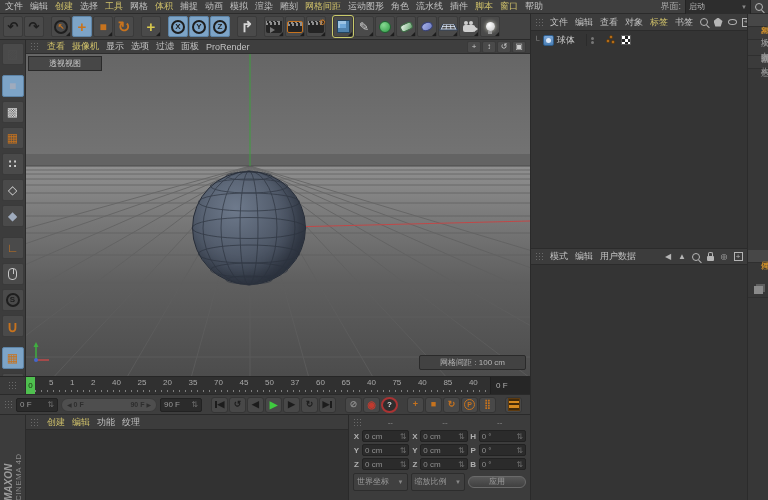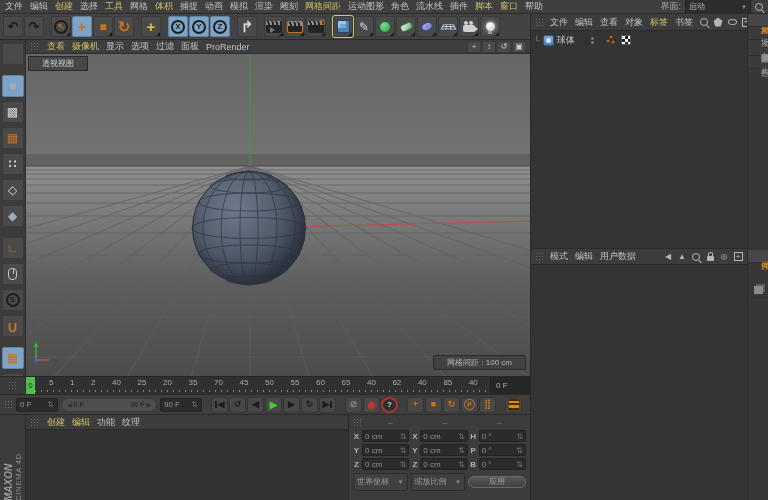--- a/index.html
+++ b/index.html
@@ -85,21 +85,21 @@
 .vpi{width:14px;height:12px;background:#4a4a4a;border:1px solid #3a3a3a;border-radius:2px;
  display:flex;align-items:center;justify-content:center;font-size:8px;color:#ccc}
 #vp-canvas{position:relative;width:504px;height:322px;background:#6e6e6e;overflow:hidden}
 .sky{position:absolute;left:0;top:0;width:504px;height:112px;background:linear-gradient(#666,#747474)}
 .band{position:absolute;left:0;top:100px;width:504px;height:12px;background:#606060;opacity:.85}
 .floor{position:absolute;left:0;top:112px;width:504px;height:210px;background:linear-gradient(#8f8f8f,#5f5f5f 55%,#4c4c4c)}
 #vp-canvas svg{position:absolute;left:0;top:0;pointer-events:none}
 .sphere{position:absolute;left:166px;top:117px;width:114px;height:114px;border-radius:50%;
  background:radial-gradient(circle at 38% 32%,#6e7a8c,#4a5362 55%,#353c48 95%);
  border:1px solid #272d38;box-shadow:inset -8px -10px 16px rgba(18,22,30,.45)}
-.chip{position:absolute;background:#424242;border:1px solid #2a2a2a;color:#b5b5b5;font-size:8px;padding:1px 13px;border-radius:2px}
+.chip{position:absolute;background:#424242;border:1px solid #2a2a2a;color:#b5b5b5;font-size:8px;padding:1px 20px;border-radius:2px}
 #view-label{left:2px;top:2px;background:#474747;color:#c9c9c9;border-radius:0}
 #grid-label{right:4px;bottom:6px}
 
 #timeline{position:absolute;left:26px;top:376px;width:504px;height:18px;background:#303030;
  border-top:1px solid #262626;display:flex;align-items:stretch}
 .playhead{width:9px;background:#4fc04f;color:#16320f;font-size:8px;display:flex;align-items:center;justify-content:center}
 .ruler{flex:1;display:flex;justify-content:space-between;padding:0 12px 0 14px;
  background-image:repeating-linear-gradient(90deg,#7d7d7d 0 1px,transparent 1px 6px);
  background-size:100% 2px;background-position:0 13px;background-repeat:no-repeat}
 .tick{font-size:8px;color:#a8a8a8;line-height:12px}
@@ -478,25 +478,25 @@
     <span class="tick">5</span>
         <span class="tick">1</span>
         <span class="tick">2</span>
         <span class="tick">40</span>
         <span class="tick">25</span>
         <span class="tick">20</span>
         <span class="tick">35</span>
         <span class="tick">70</span>
         <span class="tick">45</span>
         <span class="tick">50</span>
-        <span class="tick">55</span>
+        <span class="tick">37</span>
         <span class="tick">60</span>
         <span class="tick">65</span>
         <span class="tick">40</span>
-        <span class="tick">62</span>
+        <span class="tick">75</span>
         <span class="tick">40</span>
         <span class="tick">85</span>
         <span class="tick">40</span>
       </div>
     <div class="framebox">0 F</div>
   </div>
 
   <div id="transport">
     <span class="grip"></span>
     <div class="fld" id="f-cur">

